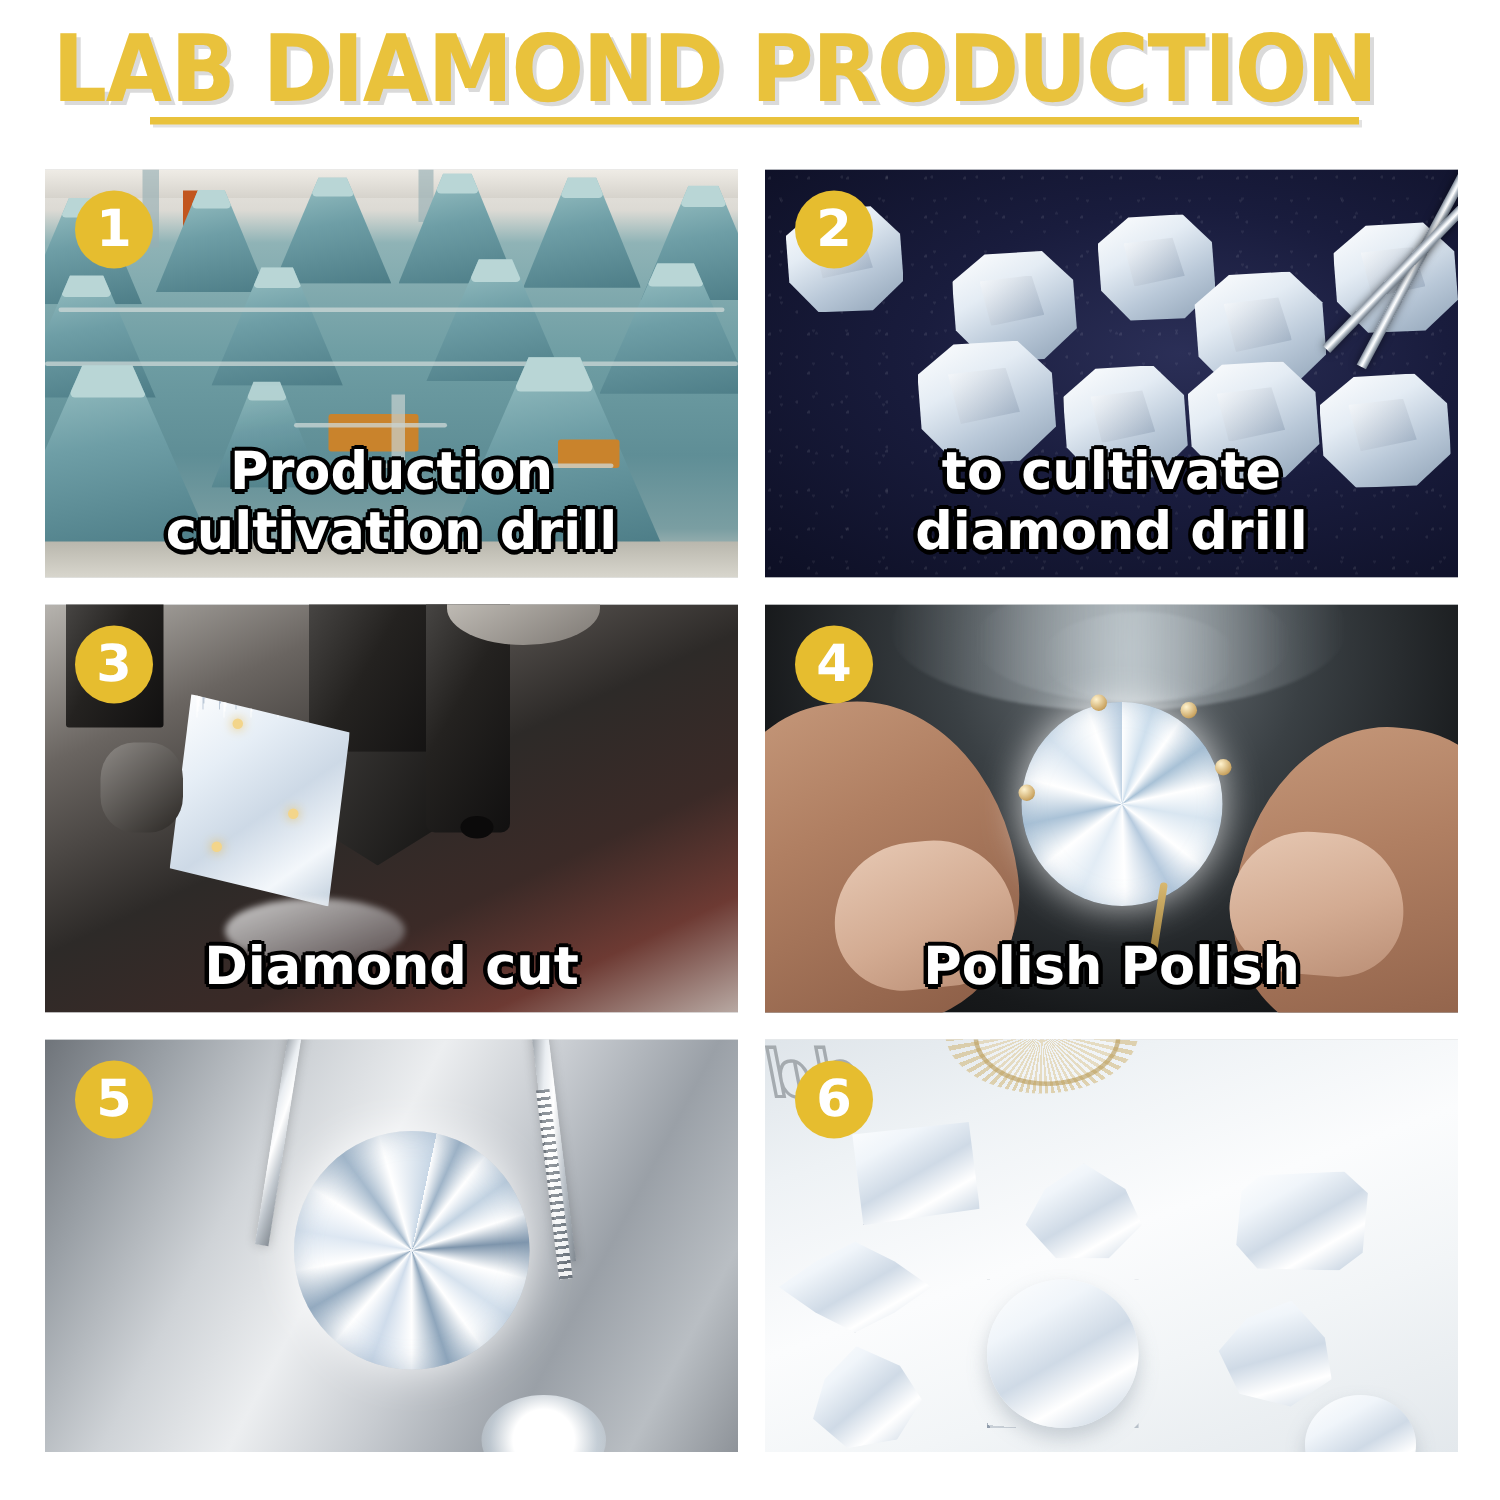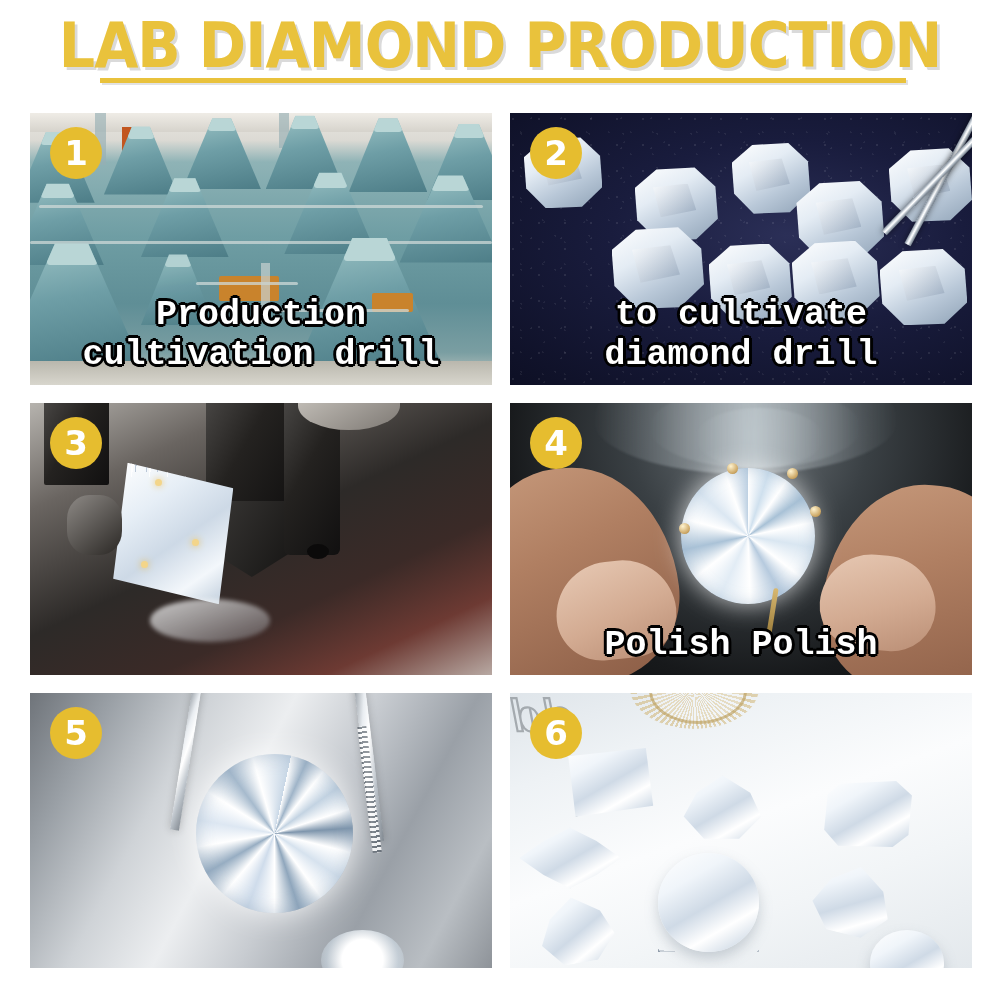--- a/index.html
+++ b/index.html
@@ -21,21 +21,21 @@
     width: 1000px;
     height: 1000px;
     background: #ffffff;
   }
 
   
   .title-block {
     position: absolute;
     left: 0;
     top: 14px;
-    width: 1000px;
+    width: 875px;
     text-align: center;
   }
   .poster-title {
     display: block;
     font-family: "DejaVu Sans", sans-serif;
     font-weight: 700;
     font-size: 62px;
     line-height: 64px;
     letter-spacing: -1px;
     color: #e9c23c;
@@ -106,21 +106,20 @@
     line-height: 40px;
     white-space: pre-line;
   }
   .caption.light {
     color: #ffffff;
     text-shadow:
       -2px -2px 0 #000, 0 -2px 0 #000, 2px -2px 0 #000,
       -2px  0   0 #000, 2px  0   0 #000,
       -2px  2px 0 #000, 0  2px 0 #000, 2px  2px 0 #000,
       -3px 0 0 #000, 3px 0 0 #000, 0 3px 0 #000, 0 -3px 0 #000;
-    font-family: Liberation Mono, monospace;
   }
   .caption.dark {
     color: #000000;
     text-shadow:
       -2px -2px 0 #fff, 0 -2px 0 #fff, 2px -2px 0 #fff,
       -2px  0   0 #fff, 2px  0   0 #fff,
       -2px  2px 0 #fff, 0  2px 0 #fff, 2px  2px 0 #fff;
   }
   .caption.plain {
     color: #0b0b0b;
@@ -443,20 +442,21 @@
         <div class="gem-emerald" style="left:18%; top:22%; width:26%; height:52%;">
           <div class="gem-facets"></div>
         </div>
         <div class="spark-warm" style="left:27%; top:28%;"></div>
         <div class="spark-warm" style="left:35%; top:50%;"></div>
         <div class="spark-warm" style="left:24%; top:58%;"></div>
         <div style="position:absolute;left:8%;top:34%;width:12%;height:22%;background:linear-gradient(140deg,#8e8a86,#2a2724);border-radius:40%;"></div>
         <div style="position:absolute;left:26%;top:72%;width:26%;height:16%;background:linear-gradient(160deg,rgba(255,255,255,.75),rgba(170,180,190,.25));border-radius:50%;filter:blur(2px);"></div>
       </div>
       <div class="badge">3</div>
+      <div class="caption light">Diamond cut</div>
     </div>
 
     <div class="panel">
       <div class="art">
         <div class="p4-bg"></div>
         <div class="wheel-streak" style="left:18%; top:-14%; width:66%; height:40%;"></div>
         <div class="wheel-streak" style="left:30%; top:-6%;  width:46%; height:30%; opacity:.7;"></div>
         <div class="wheel-streak" style="left:40%; top:2%;   width:28%; height:22%; opacity:.5;"></div>
         <div class="finger" style="left:-10%; top:24%; width:46%; height:80%; transform:rotate(-7deg);"></div>
         <div class="nail" style="left:10%;  top:58%; width:26%; height:36%; transform:rotate(-6deg);"></div>

